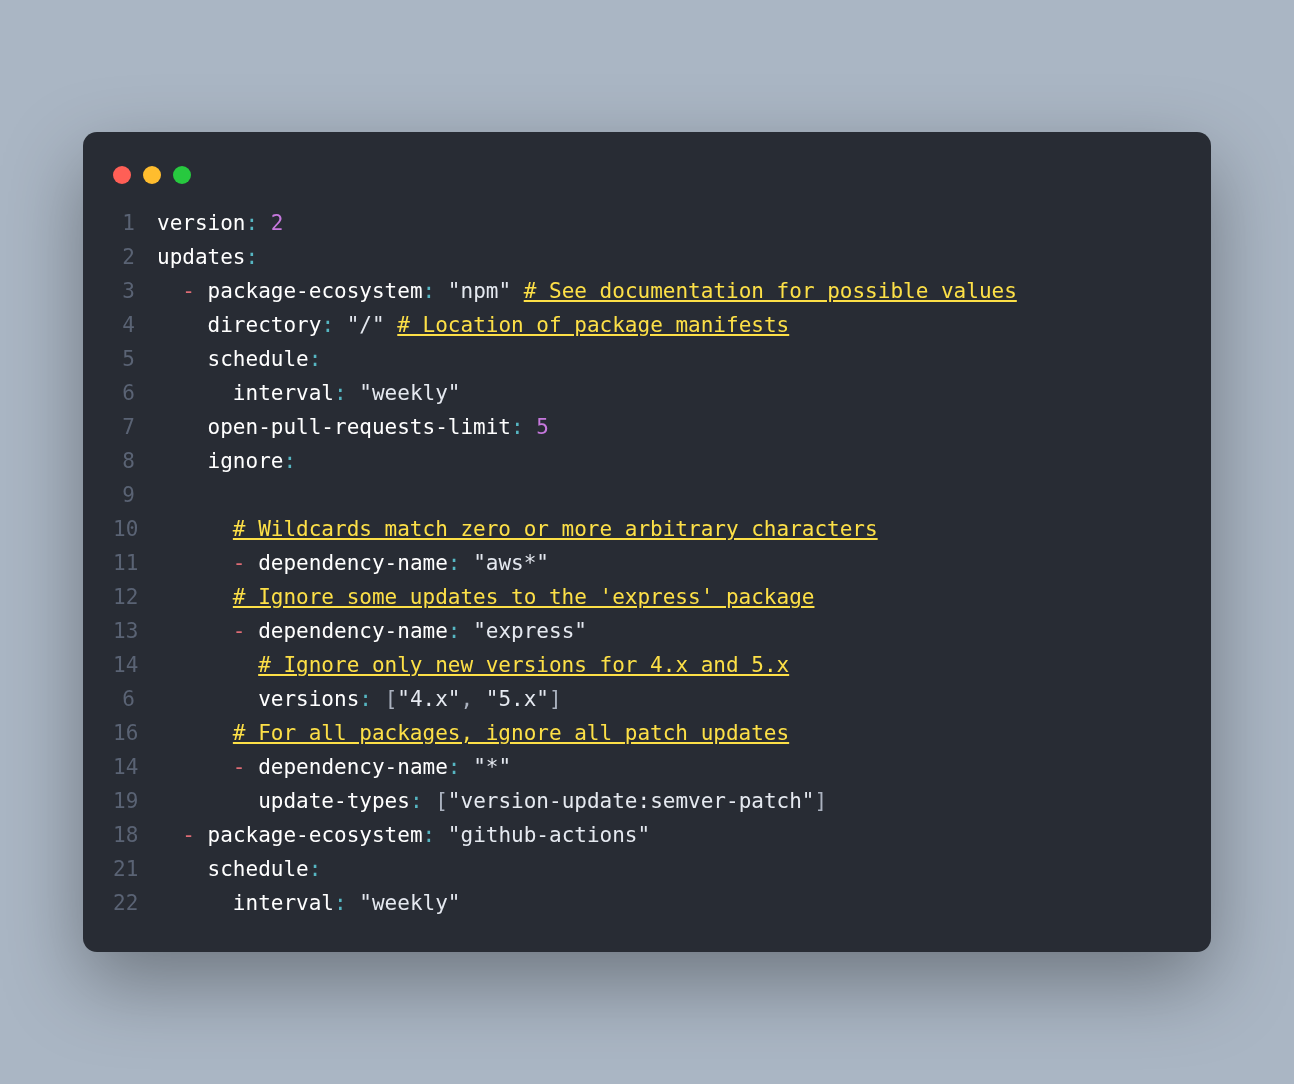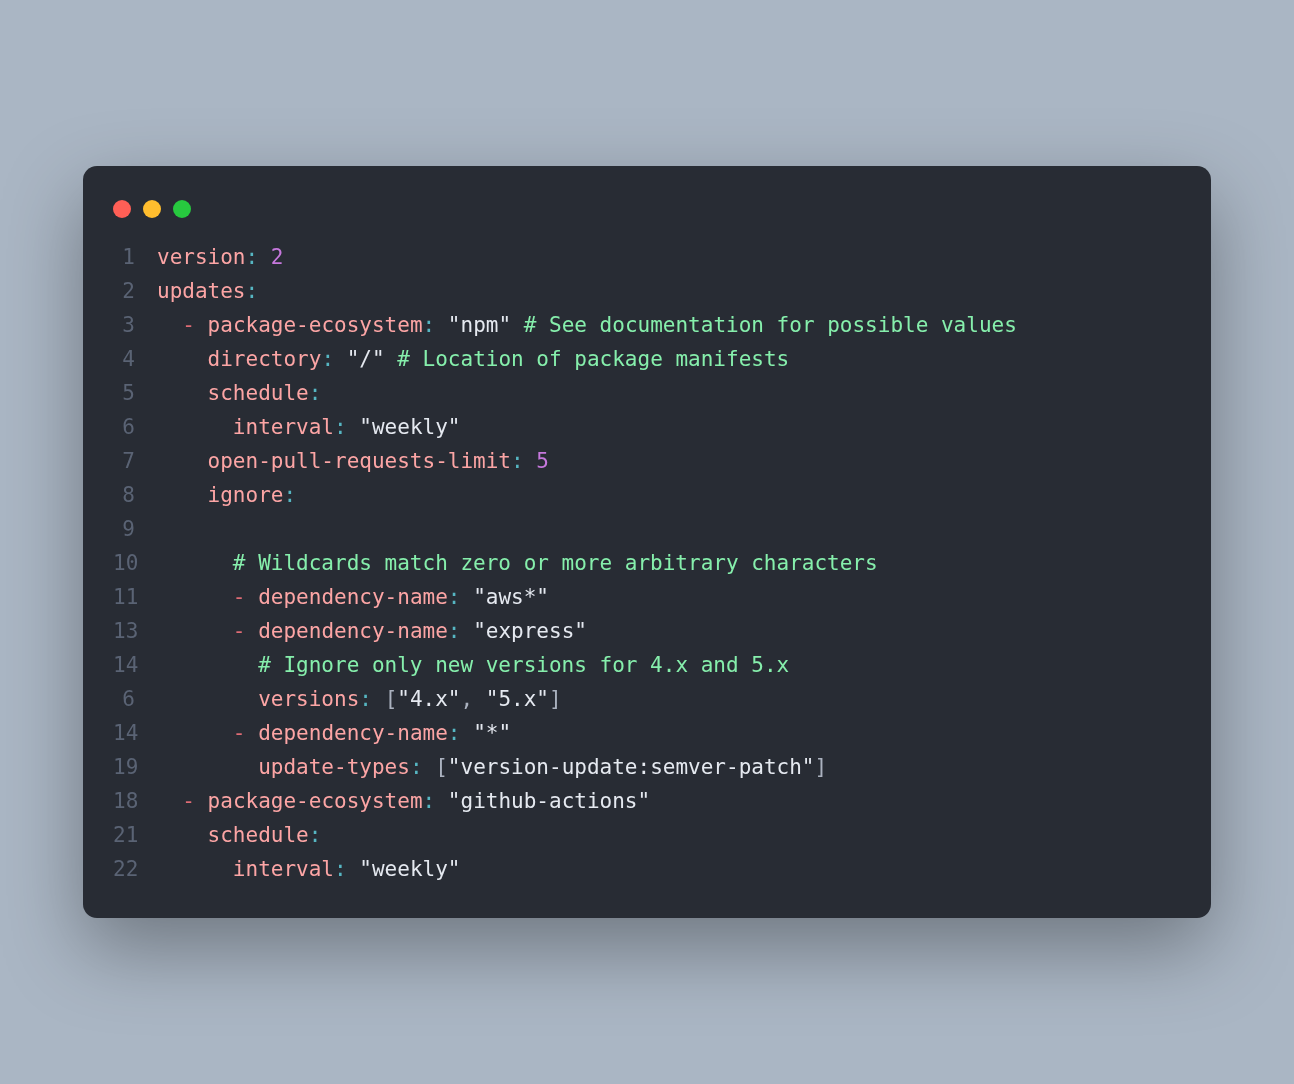--- a/index.html
+++ b/index.html
@@ -45,27 +45,27 @@
     color: #5a6374;
     padding-right: 22px;
     flex: 0 0 44px;
     user-select: none;
   }
   .code {
     flex: 1;
     color: #abb2bf;
   }
   
-  .tk-key     { color: #fca5a5; }  
+  .tk-key     { color: #ffffff; }  
   .tk-punct   { color: #56b6c2; }  
   .tk-sep     { color: #abb2bf; }  
   .tk-dash    { color: #e06c75; }  
   .tk-str     { color: #e5e9f0; font-weight: 500; } 
   .tk-num     { color: #c678dd; }  
-  .tk-comment { color: #86efac; }  
+  .tk-comment { color: #fde047; text-decoration: underline; }  
 </style>
 </head>
 <body>
 
 <div class="window">
   <div class="titlebar">
     <div class="traffic-dot dot-red"></div>
     <div class="traffic-dot dot-yellow"></div>
     <div class="traffic-dot dot-green"></div>
   </div>
@@ -74,22 +74,24 @@
       <div class="line"><span class="gutter">2</span><span class="code"><span class="tk-key">updates</span><span class="tk-punct">:</span></span></div>
       <div class="line"><span class="gutter">3</span><span class="code"><span>  </span><span class="tk-dash">-</span><span> </span><span class="tk-key">package-ecosystem</span><span class="tk-punct">:</span><span> </span><span class="tk-str">"npm"</span><span> </span><span class="tk-comment"># See documentation for possible values</span></span></div>
       <div class="line"><span class="gutter">4</span><span class="code"><span>    </span><span class="tk-key">directory</span><span class="tk-punct">:</span><span> </span><span class="tk-str">"/"</span><span> </span><span class="tk-comment"># Location of package manifests</span></span></div>
       <div class="line"><span class="gutter">5</span><span class="code"><span>    </span><span class="tk-key">schedule</span><span class="tk-punct">:</span></span></div>
       <div class="line"><span class="gutter">6</span><span class="code"><span>      </span><span class="tk-key">interval</span><span class="tk-punct">:</span><span> </span><span class="tk-str">"weekly"</span></span></div>
       <div class="line"><span class="gutter">7</span><span class="code"><span>    </span><span class="tk-key">open-pull-requests-limit</span><span class="tk-punct">:</span><span> </span><span class="tk-num">5</span></span></div>
       <div class="line"><span class="gutter">8</span><span class="code"><span>    </span><span class="tk-key">ignore</span><span class="tk-punct">:</span></span></div>
       <div class="line"><span class="gutter">9</span><span class="code"><span>      </span></span></div>
       <div class="line"><span class="gutter">10</span><span class="code"><span>      </span><span class="tk-comment"># Wildcards match zero or more arbitrary characters</span></span></div>
       <div class="line"><span class="gutter">11</span><span class="code"><span>      </span><span class="tk-dash">-</span><span> </span><span class="tk-key">dependency-name</span><span class="tk-punct">:</span><span> </span><span class="tk-str">"aws*"</span></span></div>
+      <div class="line"><span class="gutter">12</span><span class="code"><span>      </span><span class="tk-comment"># Ignore some updates to the 'express' package</span></span></div>
       <div class="line"><span class="gutter">13</span><span class="code"><span>      </span><span class="tk-dash">-</span><span> </span><span class="tk-key">dependency-name</span><span class="tk-punct">:</span><span> </span><span class="tk-str">"express"</span></span></div>
       <div class="line"><span class="gutter">14</span><span class="code"><span>        </span><span class="tk-comment"># Ignore only new versions for 4.x and 5.x</span></span></div>
       <div class="line"><span class="gutter">6</span><span class="code"><span>        </span><span class="tk-key">versions</span><span class="tk-punct">:</span><span> </span><span class="tk-sep">[</span><span class="tk-str">"4.x"</span><span class="tk-sep">, </span><span class="tk-str">"5.x"</span><span class="tk-sep">]</span></span></div>
+      <div class="line"><span class="gutter">16</span><span class="code"><span>      </span><span class="tk-comment"># For all packages, ignore all patch updates</span></span></div>
       <div class="line"><span class="gutter">14</span><span class="code"><span>      </span><span class="tk-dash">-</span><span> </span><span class="tk-key">dependency-name</span><span class="tk-punct">:</span><span> </span><span class="tk-str">"*"</span></span></div>
       <div class="line"><span class="gutter">19</span><span class="code"><span>        </span><span class="tk-key">update-types</span><span class="tk-punct">:</span><span> </span><span class="tk-sep">[</span><span class="tk-str">"version-update:semver-patch"</span><span class="tk-sep">]</span></span></div>
       <div class="line"><span class="gutter">18</span><span class="code"><span>  </span><span class="tk-dash">-</span><span> </span><span class="tk-key">package-ecosystem</span><span class="tk-punct">:</span><span> </span><span class="tk-str">"github-actions"</span></span></div>
       <div class="line"><span class="gutter">21</span><span class="code"><span>    </span><span class="tk-key">schedule</span><span class="tk-punct">:</span></span></div>
       <div class="line"><span class="gutter">22</span><span class="code"><span>      </span><span class="tk-key">interval</span><span class="tk-punct">:</span><span> </span><span class="tk-str">"weekly"</span></span></div>
     </div>
 </div>
 
 </body></html>

